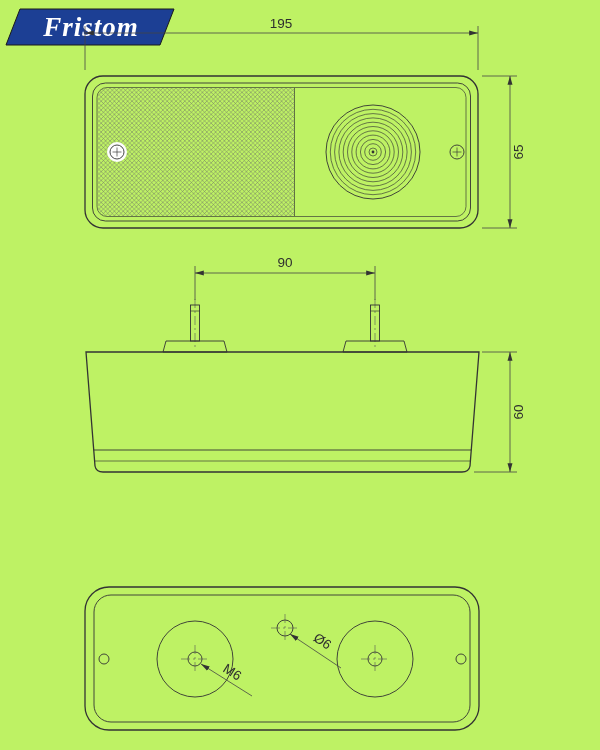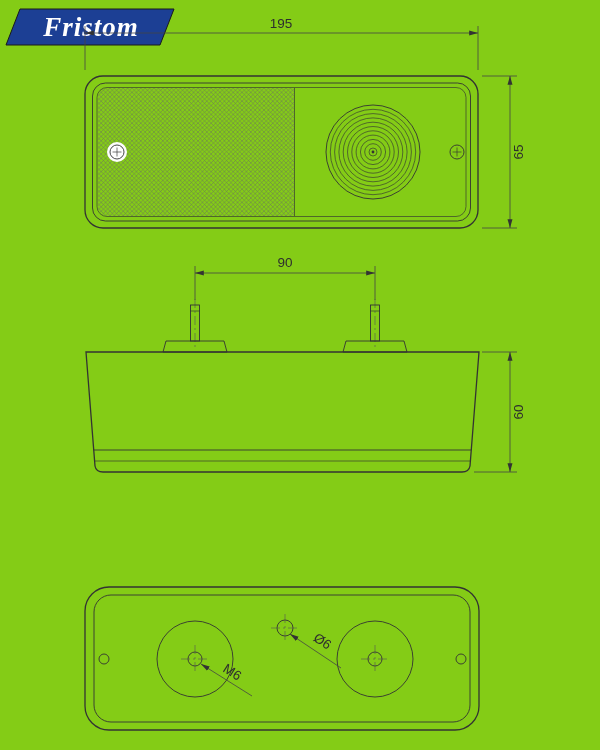--- a/index.html
+++ b/index.html
@@ -1,17 +1,17 @@
 <!DOCTYPE html>
 <html><head>
 <meta charset="utf-8">
 <style>
   html,body { margin:0; padding:0; background:#ffffff; }
   .canvas {
-    position:relative; width:600px; height:750px; background:#84cc16;
+    position:relative; width:600px; height:750px; background:#bef264;
     font-family:"Liberation Sans", sans-serif; overflow:hidden;
   }
   svg { display:block; }
   .ln    { stroke:#333333; fill:none; }
   .thick { stroke-width:1.3; }
   .med   { stroke-width:0.9; }
   .thin  { stroke-width:0.65; }
   .dim   { stroke:#444444; stroke-width:0.8; fill:none; }
   .cl    { stroke:#555555; stroke-width:0.6; stroke-dasharray:9 3 2 3; fill:none; }
   text.dimtxt { font:13.5px "Liberation Sans", sans-serif; fill:#2e2e2e; }

